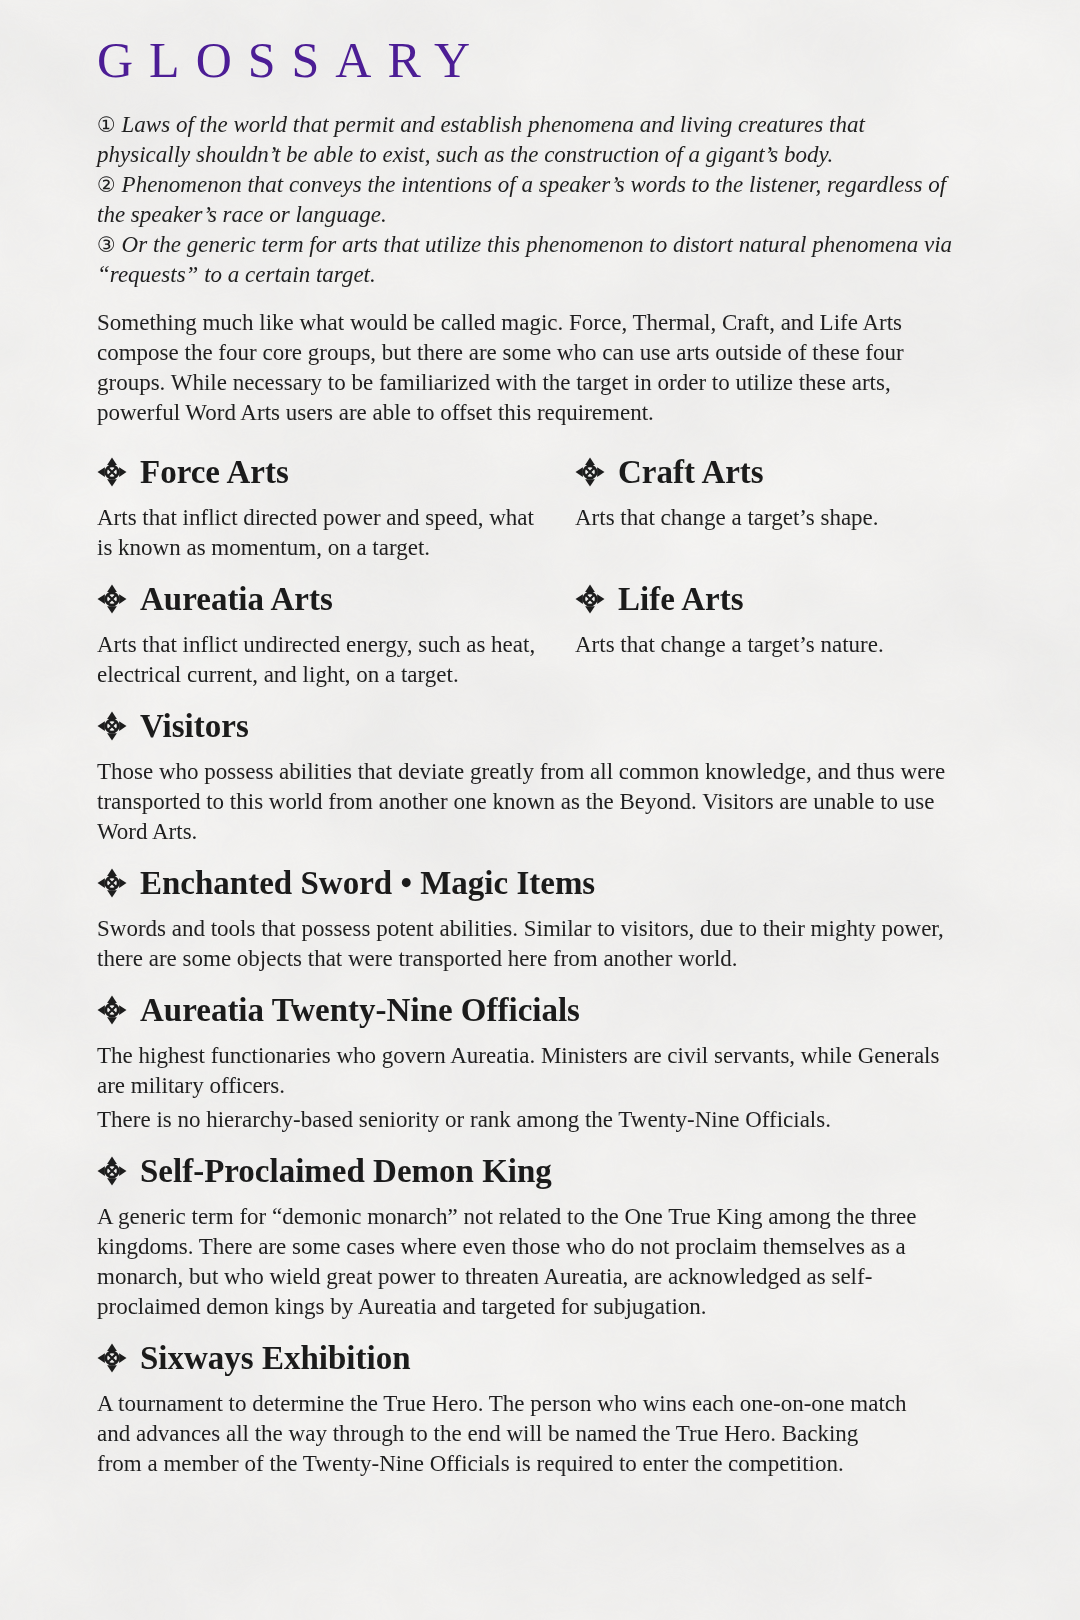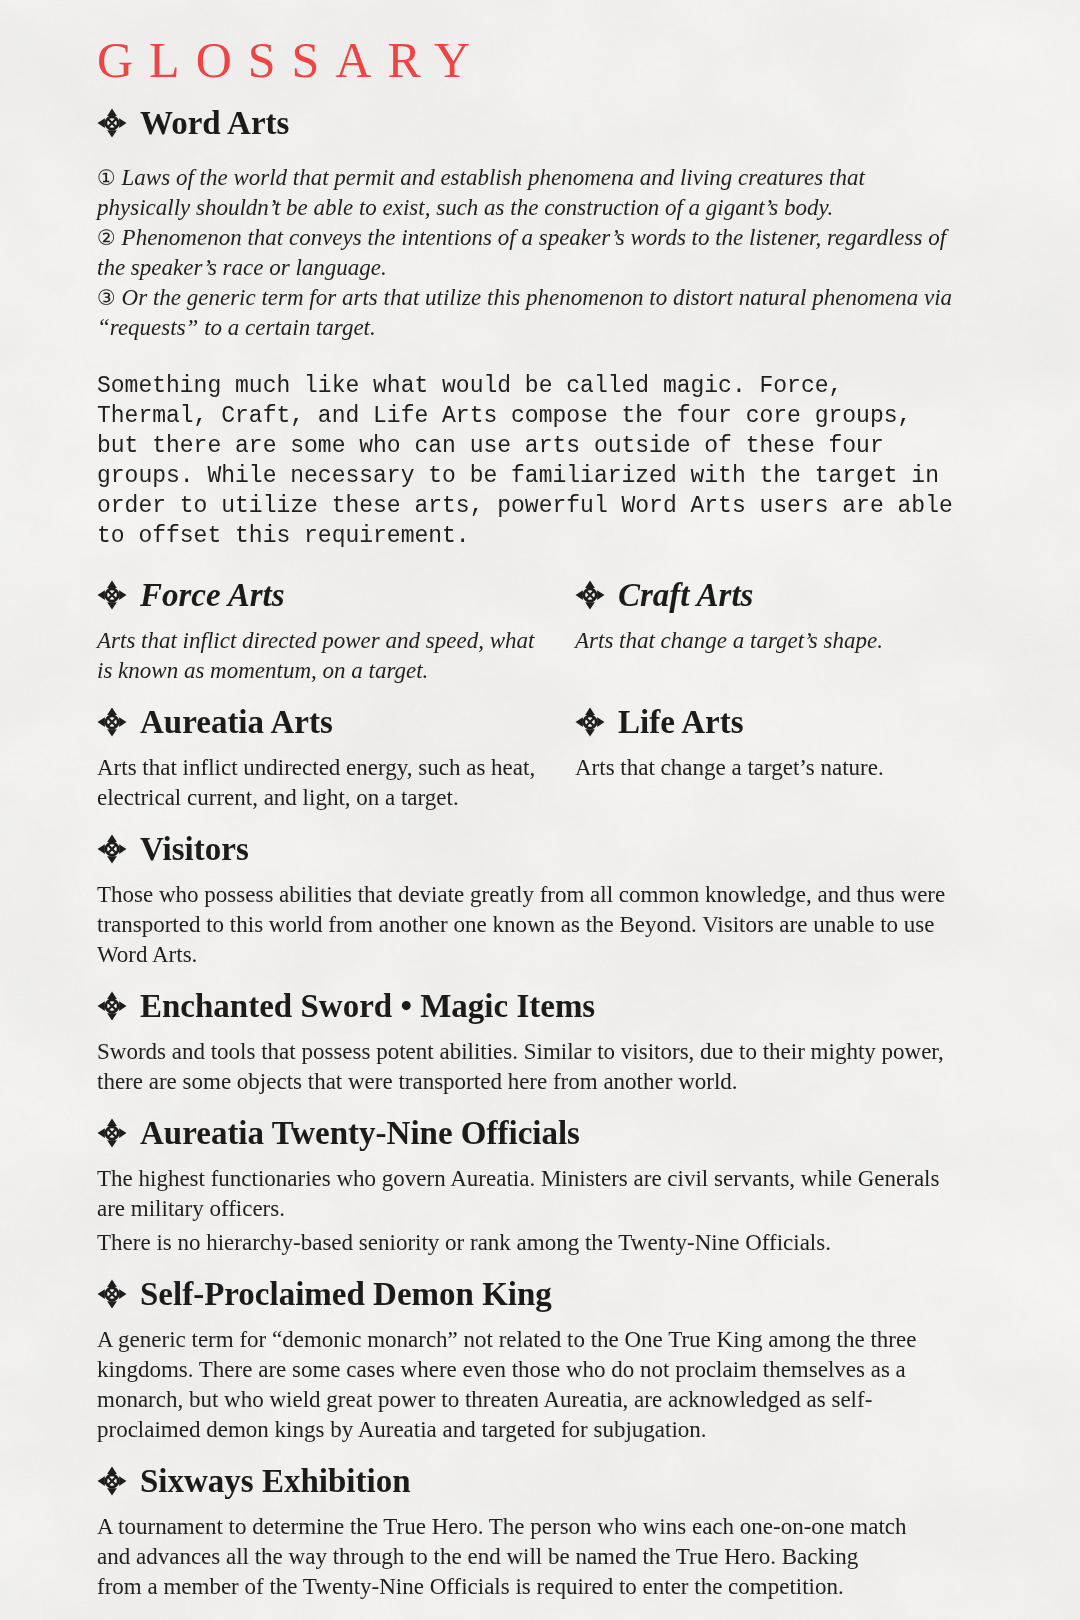--- a/index.html
+++ b/index.html
@@ -7,49 +7,49 @@
     position:relative;
     width:1080px;height:1620px;
     background:#f8f7f5;
     overflow:hidden;
     font-family:"Liberation Serif","DejaVu Serif",serif;
     color:#1f1f1f;
   }
   .texture{position:absolute;inset:0;z-index:0;pointer-events:none;}
   .content{position:relative;z-index:1;padding:30px 110px 0 97px;}
   h1.title{
-    margin:0 0 13px 0;
+    margin:0 0 6px 0;
     font-size:50px;font-weight:400;
     letter-spacing:0.32em;
-    color:#ef4444;
+    color:#4c1d95;
     line-height:60px;
   }
   .sect h2{
     display:flex;align-items:center;gap:13px;
     margin:0;
     font-size:33px;font-weight:700;
     line-height:40px;color:#1b1b1b;
   }
   .orn{width:30px;height:30px;flex:0 0 auto;}
   .orn path,.orn line{fill:#1d1d1d;}
   .orn circle{fill:none;stroke:#1d1d1d;stroke-width:2.1;}
   .orn .x{stroke:#1d1d1d;stroke-width:1.8;fill:none;}
   p{
     margin:0;
     font-size:23px;line-height:30px;
     max-width:860px;
   }
   .defs{margin-top:20px;font-style:italic;}
   .marker{font-family:"DejaVu Sans",sans-serif;font-size:21px;}
-  .summary{margin-top:28px;font-family:Liberation Mono, monospace;}
+  .summary{margin-top:18px;}
   .sect{margin-top:16px;}
   .sect.first{margin-top:6px;}
   .sect .desc{margin-top:11px;}
   .cols{display:grid;grid-template-columns:478px 1fr;margin-top:16px;}
-  .cols.row1{margin-top:24px;font-style:italic;}
+  .cols.row1{margin-top:24px;}
   .col .desc{max-width:450px;}
   .aure p + p{margin-top:4px;}
 </style>
 </head>
 <body>
 
 <div class="page">
 
   <svg class="texture" width="1080" height="1620">
     <filter id="marble1">
@@ -63,31 +63,20 @@
     <rect width="1080" height="1620" fill="#f8f7f5"></rect>
     <rect width="1080" height="1620" filter="url(#marble2)" opacity="0.30"></rect>
     <rect width="1080" height="1620" filter="url(#marble1)" opacity="0.22"></rect>
   </svg>
 
   <div class="content">
 
     <h1 class="title">GLOSSARY</h1>
 
     <section class="sect first">
-      <h2>
-        <svg class="orn" viewBox="0 0 24 24">
-          <path d="M12 .4 L15.9 6.3 L8.1 6.3 Z"></path>
-            <path d="M12 23.6 L15.9 17.7 L8.1 17.7 Z"></path>
-          <path d="M.4 12 L6.3 8.1 L6.3 15.9 Z"></path>
-            <path d="M23.6 12 L17.7 8.1 L17.7 15.9 Z"></path>
-          <circle cx="12" cy="12" r="4.9"></circle>
-          <path class="x" d="M8.6 8.6 L15.4 15.4 M15.4 8.6 L8.6 15.4"></path>
-        </svg>
-        <span>Word Arts</span>
-      </h2>
       <div class="defs">
         <p><span class="marker">①</span> <span>Laws of the world that permit and establish phenomena and living creatures that physically shouldn’t be able to exist, such as the construction of a gigant’s body.</span></p>
         <p><span class="marker">②</span> <span>Phenomenon that conveys the intentions of a speaker’s words to the listener, regardless of the speaker’s race or language.</span></p>
         <p><span class="marker">③</span> <span>Or the generic term for arts that utilize this phenomenon to distort natural phenomena via “requests” to a certain target.</span></p>
       </div>
       <p class="summary">Something much like what would be called magic. Force, Thermal, Craft, and Life Arts compose the four core groups, but there are some who can use arts outside of these four groups. While necessary to be familiarized with the target in order to utilize these arts, powerful Word Arts users are able to offset this requirement.</p>
     </section>
 
     <div class="cols row1">
       <section class="sect col" style="margin-top:0">

